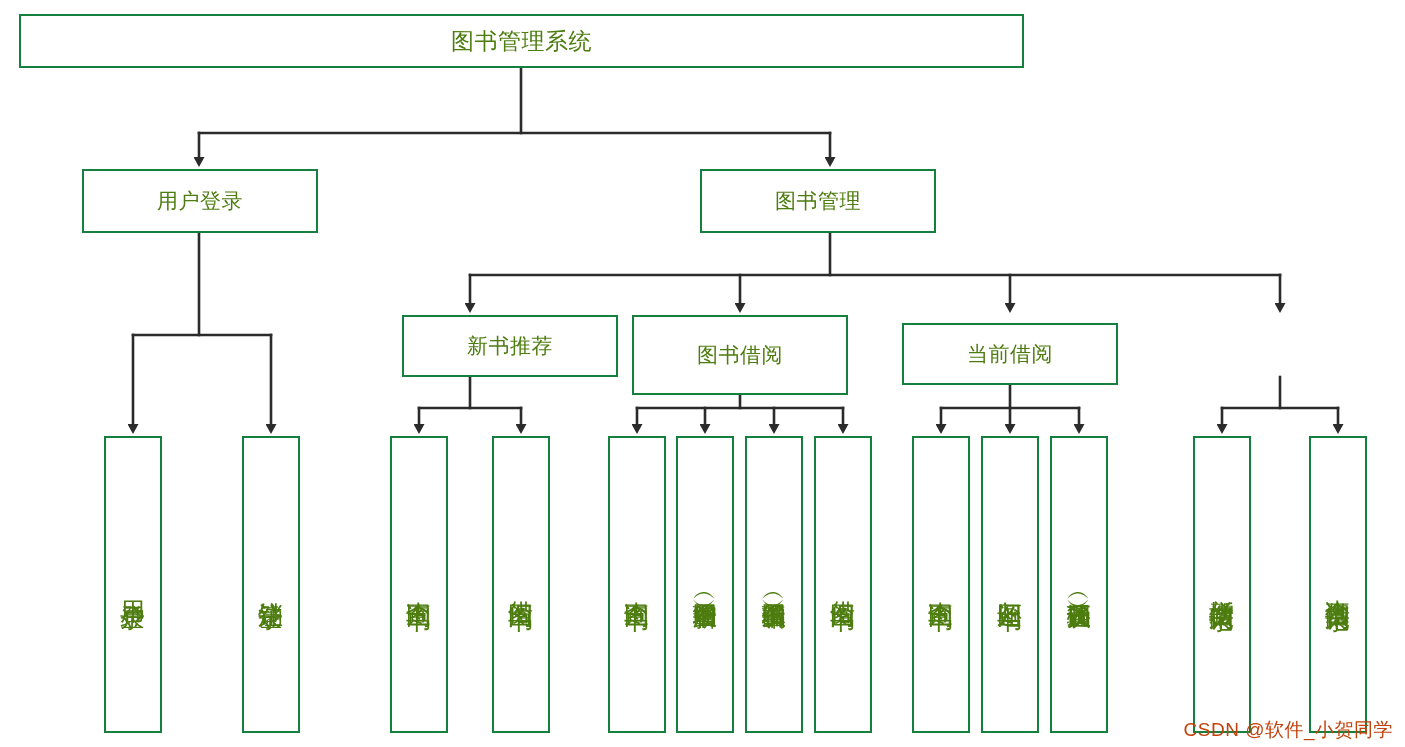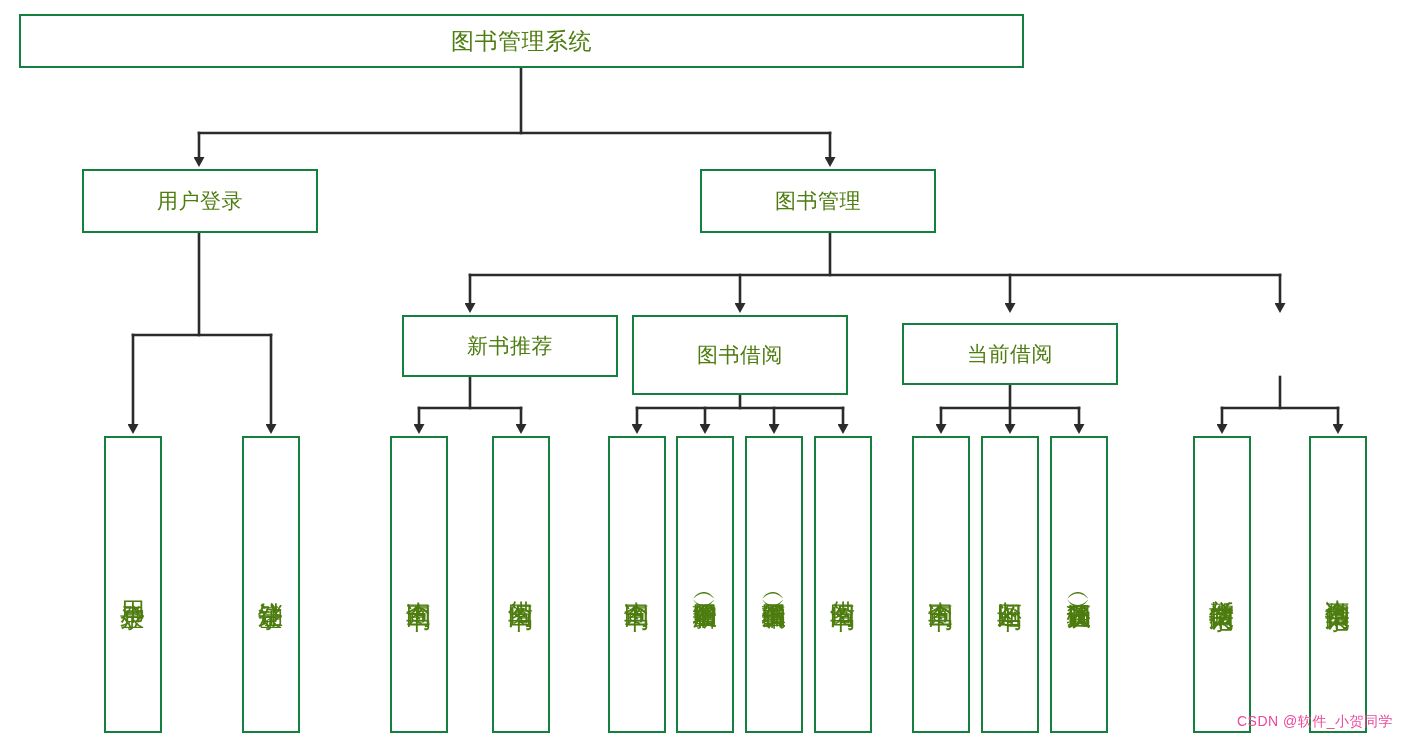--- a/index.html
+++ b/index.html
@@ -67,23 +67,23 @@
     white-space: nowrap;
   }
   .node.leaf.tall .label {
     font-size: 24px;
     letter-spacing: 0px;
     line-height: 1.06;
   }
   .watermark {
     position: absolute;
     right: 12px;
-    bottom: 16px;
-    font-size: 14px;
-    color: #ec4899;
+    bottom: 4px;
+    font-size: 19px;
+    color: #c2410c;
     white-space: nowrap;
     letter-spacing: 0.5px;
   }
 </style>
 </head>
 <body>
 
 <div id="canvas">
 
   <svg id="wires" viewBox="0 0 1405 747" xmlns="http://www.w3.org/2000/svg">

